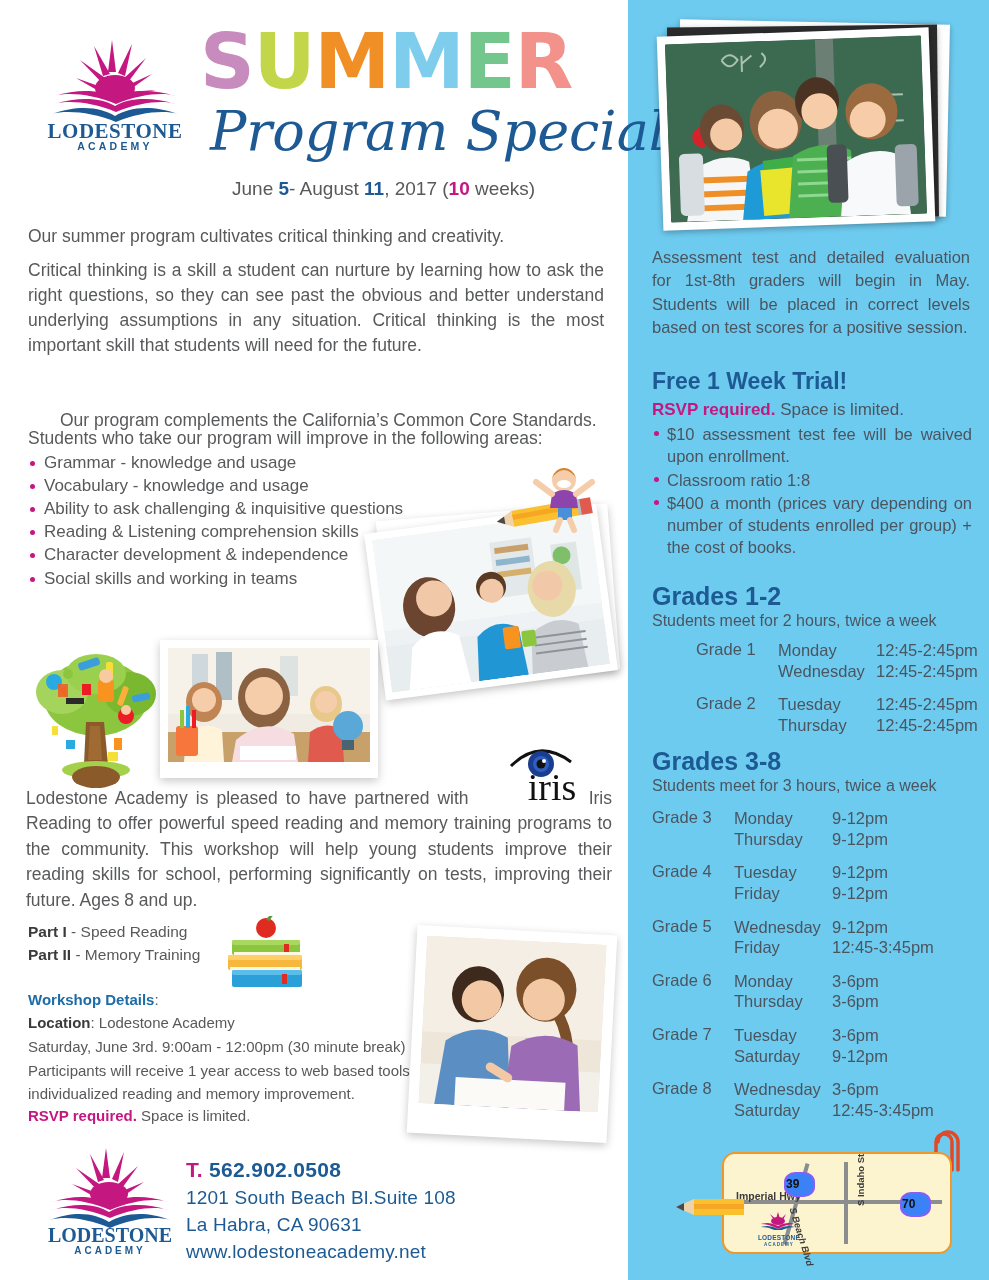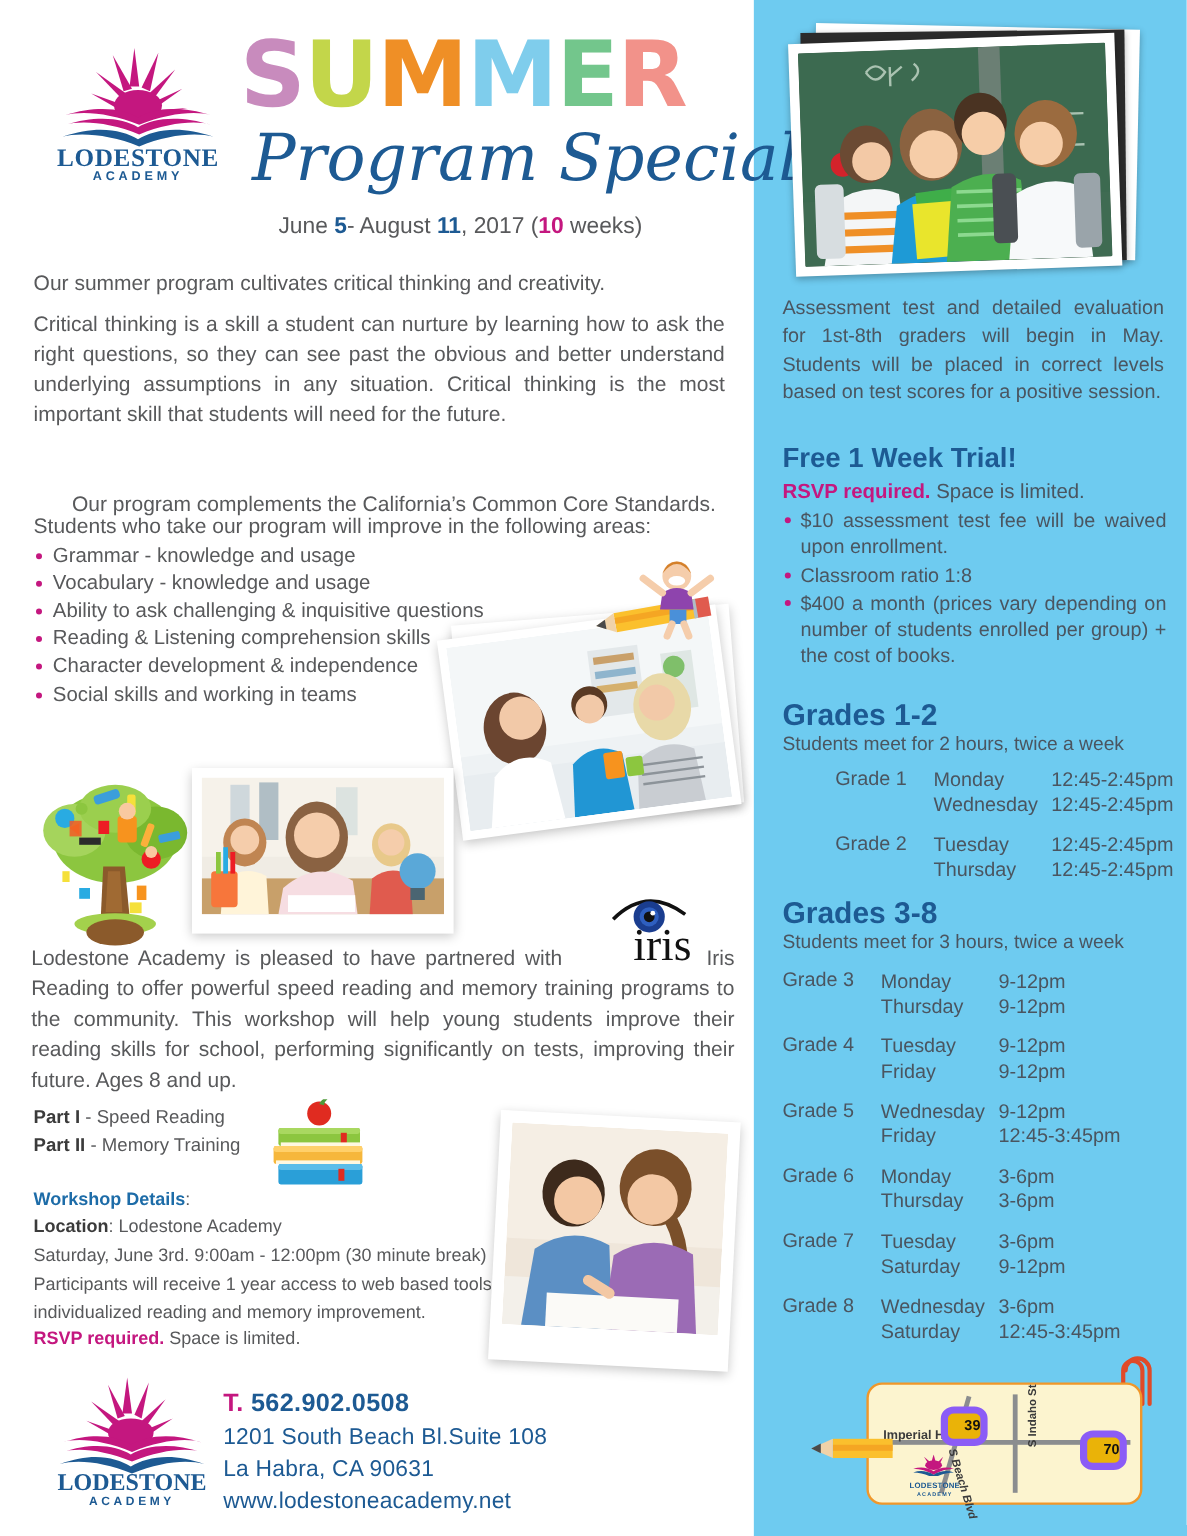--- a/index.html
+++ b/index.html
@@ -114,22 +114,22 @@
   .map-box{
     position:absolute;left:722px;top:1152px;width:226px;height:98px;
     background:#fcf4cf;border:2px solid #f0972a;border-radius:13px;
   }
   .map-box .hroad{position:absolute;left:8px;top:46px;width:210px;height:4px;background:#8b8d8f;}
   .map-box .vroad1{position:absolute;left:120px;top:8px;width:4px;height:82px;background:#8b8d8f;}
   .map-box .diag{position:absolute;left:70px;top:8px;width:4px;height:84px;background:#8b8d8f;transform:rotate(16deg);transform-origin:center;}
   .map-box .lbl-imperial{position:absolute;left:12px;top:36px;font-size:10.5px;font-weight:bold;color:#3b3b3b;white-space:nowrap;}
   .map-box .lbl-beach{position:absolute;left:74px;top:52px;font-size:9.5px;font-weight:bold;font-style:italic;color:#3b3b3b;white-space:nowrap;transform:rotate(73deg);transform-origin:left top;}
   .map-box .lbl-indaho{position:absolute;left:131px;top:52px;font-size:9.5px;font-weight:bold;color:#3b3b3b;white-space:nowrap;transform:rotate(-90deg);transform-origin:left top;}
-  .shield{position:absolute;width:27px;height:21px;border:6px solid #8b5cf6;border-radius:11px/10px;background:#eab308;
-          font-size:12px;font-weight:bold;color:#111;text-align:right;line-height:21px;}
+  .shield{position:absolute;width:27px;height:21px;border:2px solid #8b5cf6;border-radius:11px/10px;background:#3b82f6;
+          font-size:12px;font-weight:bold;color:#111;text-align:left;line-height:21px;}
   .map-logo{position:absolute;left:32px;top:58px;width:46px;height:34px;text-align:center;}
   .map-logo .nm{font-size:6.5px;font-weight:bold;color:#1d5a93;letter-spacing:.2px;line-height:1.2;}
   .map-logo .ac{font-size:4.5px;font-weight:bold;color:#1d5a93;letter-spacing:1px;}
 
   .clip{position:absolute;left:930px;top:1130px;width:34px;height:44px;}
   .pencil-map{position:absolute;left:672px;top:1196px;width:72px;height:22px;}
 
   
   .tree{position:absolute;left:22px;top:640px;width:148px;height:150px;}
   .kid-pencil{position:absolute;left:492px;top:462px;width:120px;height:72px;}

